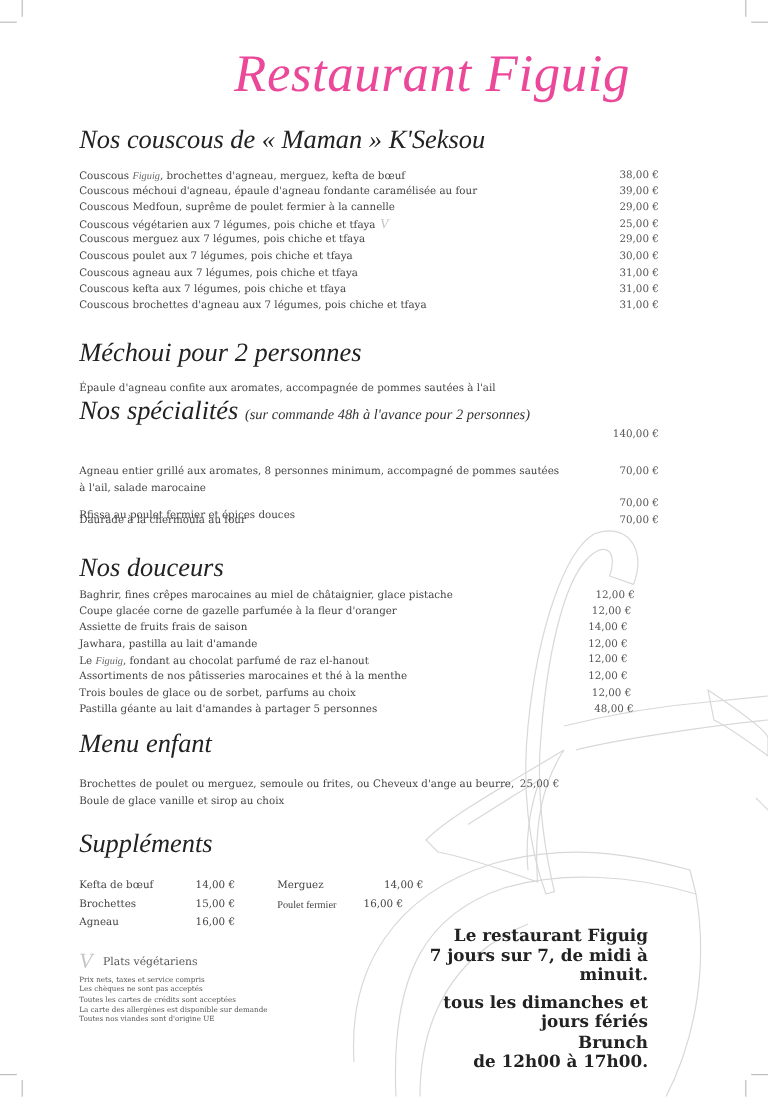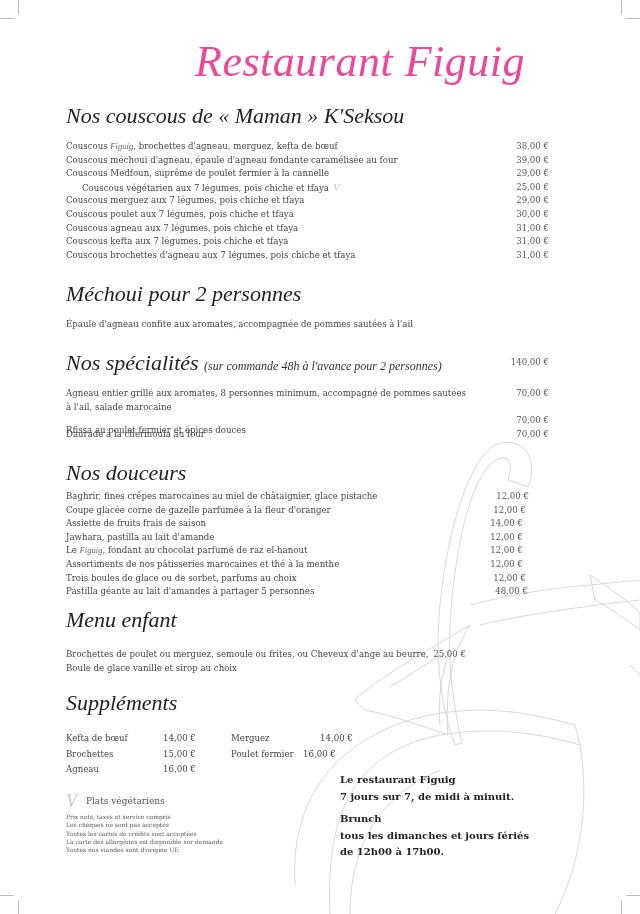--- a/index.html
+++ b/index.html
@@ -28,22 +28,22 @@
   .price {
     position: absolute; font-size: 8.6px; line-height: 13.6px; color: #555; text-align: right; white-space: nowrap;
   }
   .script { font-family: "Liberation Serif", serif; font-style: italic; color: #666; }
   .veg-glyph { font-family: "Liberation Serif", serif; font-style: italic; color: #c4c4c4; font-size: 11px; }
   .supp { position: absolute; font-size: 8.6px; line-height: 15.5px; color: #444; }
   .footnote { position: absolute; left: 66px; font-size: 6px; line-height: 8.3px; color: #555; }
   .veg-legend { position: absolute; left: 66px; top: 791px; font-size: 9px; color: #555; }
   .veg-legend .ico { font-size: 18px; color: #c6c6c6; font-style: italic; font-family: "Liberation Serif", serif; margin-right: 6px; vertical-align: -3px; }
   .hours {
-    position: absolute; left: 340px; width: 200px; top: 772px; text-align: left;
-    font-size: 10px; font-weight: bold; color: #222; line-height: 16.5px;
+    position: absolute; left: 340px; width: 200px; top: 772px; text-align: right;
+    font-size: 14px; font-weight: bold; color: #222; line-height: 16.5px;
   }
   .hours .gap { height: 6px; }
 </style>
 </head>
 <body>
 
 <div class="crop" style="left:18px;top:0;width:1px;height:14px;"></div>
 <div class="crop" style="left:0;top:18px;width:14px;height:1px;"></div>
 <div class="crop" style="left:621px;top:0;width:1px;height:14px;"></div>
 <div class="crop" style="left:626px;top:18px;width:14px;height:1px;"></div>
@@ -68,41 +68,41 @@
 <div class="title">Restaurant Figuig</div>
 
 <div class="sec-title" style="top:103px;">Nos couscous de « Maman » K'Seksou</div>
 <div id="couscous-list">
     <div class="row" style="top: 140px;"><span>Couscous </span><span class="script">Figuig</span><span>, brochettes d'agneau, merguez, kefta de bœuf</span></div>
     <div class="price" style="top: 140px; right: 91px;">38,00 €</div>
     <div class="row" style="top: 153.6px;"><span>Couscous méchoui d'agneau, épaule d'agneau fondante caramélisée au four</span></div>
     <div class="price" style="top: 153.6px; right: 91px;">39,00 €</div>
     <div class="row" style="top: 167.2px; text-align: right;"><span>Couscous Medfoun, suprême de poulet fermier à la cannelle</span></div>
     <div class="price" style="top: 167.2px; right: 91px;">29,00 €</div>
-    <div class="row" style="top: 180.8px; margin-left: 16px;"><span>Couscous végétarien aux 7 légumes, pois chiche et tfaya</span><span class="veg-glyph" style="margin-left: 4px;">V</span></div>
+    <div class="row" style="top: 180.8px;"><span>Couscous végétarien aux 7 légumes, pois chiche et tfaya</span><span class="veg-glyph" style="margin-left: 4px;">V</span></div>
     <div class="price" style="top: 180.8px; right: 91px;">25,00 €</div>
     <div class="row" style="top: 194.4px;"><span>Couscous merguez aux 7 légumes, pois chiche et tfaya</span></div>
     <div class="price" style="top: 194.4px; right: 91px;">29,00 €</div>
     <div class="row" style="top: 208px;"><span>Couscous poulet aux 7 légumes, pois chiche et tfaya</span></div>
     <div class="price" style="top: 208px; right: 91px;">30,00 €</div>
     <div class="row" style="top: 221.6px;"><span>Couscous agneau aux 7 légumes, pois chiche et tfaya</span></div>
     <div class="price" style="top: 221.6px; right: 91px;">31,00 €</div>
     <div class="row" style="top: 235.2px;"><span>Couscous kefta aux 7 légumes, pois chiche et tfaya</span></div>
     <div class="price" style="top: 235.2px; right: 91px;">31,00 €</div>
     <div class="row" style="top: 248.8px;"><span>Couscous brochettes d'agneau aux 7 légumes, pois chiche et tfaya</span></div>
     <div class="price" style="top: 248.8px; right: 91px;">31,00 €</div>
   </div>
 
 <div class="sec-title" style="top:281px;">Méchoui pour 2 personnes</div>
 <div id="mechoui-list">
     <div class="row" style="top: 318px;"><span>Épaule d'agneau confite aux aromates, accompagnée de pommes sautées à l'ail</span></div>
     <div class="price" style="top: 318px; right: 91px; margin-top: 38px;">140,00 €</div>
   </div>
 
-<div class="sec-title" style="top:350px;font-style:italic;">
+<div class="sec-title" style="top:329px;font-style:italic;">
   <span>Nos spécialités</span>
   <span class="note">(sur commande 48h à l'avance pour 2 personnes)</span>
 </div>
 <div id="specialites-list">
     <div class="row" style="top: 387px;"><span>Agneau entier grillé aux aromates, 8 personnes minimum, accompagné de pommes sautées</span><br><span>à l'ail, salade marocaine</span></div>
     <div class="price" style="top: 387px; right: 91px;">70,00 €</div>
     <div class="row" style="top: 424px;"><span>Rfissa au poulet fermier et épices douces</span></div>
     <div class="price" style="top: 414.2px; right: 91px;">70,00 €</div>
     <div class="row" style="top: 427.8px;"><span>Daurade à la chermoula au four</span></div>
     <div class="price" style="top: 427.8px; right: 91px;">70,00 €</div>
@@ -137,37 +137,37 @@
 <div class="sec-title" style="top:690px;">Suppléments</div>
 <div id="supp-list">
     <div class="supp" style="left: 66px; top: 731px;">Kefta de bœuf</div>
     <div class="supp" style="left: 163px; top: 731px;">14,00 €</div>
     <div class="supp" style="left: 66px; top: 746.5px;">Brochettes</div>
     <div class="supp" style="left: 163px; top: 746.5px;">15,00 €</div>
     <div class="supp" style="left: 66px; top: 762px;">Agneau</div>
     <div class="supp" style="left: 163px; top: 762px;">16,00 €</div>
     <div class="supp" style="left: 231px; top: 731px;">Merguez</div>
     <div class="supp" style="left: 320px; top: 731px;">14,00 €</div>
-    <div class="supp" style="left: 231px; top: 746.5px;">Poulet fermier</div>
+    <div class="supp" style="left: 231px; top: 746.5px; font-family: Liberation Serif, serif;">Poulet fermier</div>
     <div class="supp" style="left: 303px; top: 746.5px;">16,00 €</div>
   </div>
 
 <div class="veg-legend">
   <span class="ico">V</span>
   <span>Plats végétariens</span>
 </div>
 
 <div id="footnotes">
     <div class="footnote" style="top: 813px;">Prix nets, taxes et service compris</div>
     <div class="footnote" style="top: 821.3px;">Les chèques ne sont pas acceptés</div>
     <div class="footnote" style="top: 829.6px;">Toutes les cartes de crédits sont acceptées</div>
     <div class="footnote" style="top: 837.9px;">La carte des allergènes est disponible sur demande</div>
     <div class="footnote" style="top: 846.2px;">Toutes nos viandes sont d'origine UE</div>
   </div>
 
 <div class="hours">
   <div>Le restaurant Figuig</div>
   <div>7 jours sur 7, de midi à minuit.</div>
   <div class="gap"></div>
+  <div>tous les dimanches et jours fériés</div>
   <div>Brunch</div>
-  <div>tous les dimanches et jours fériés</div>
   <div>de 12h00 à 17h00.</div>
 </div>
 
 </body></html>

